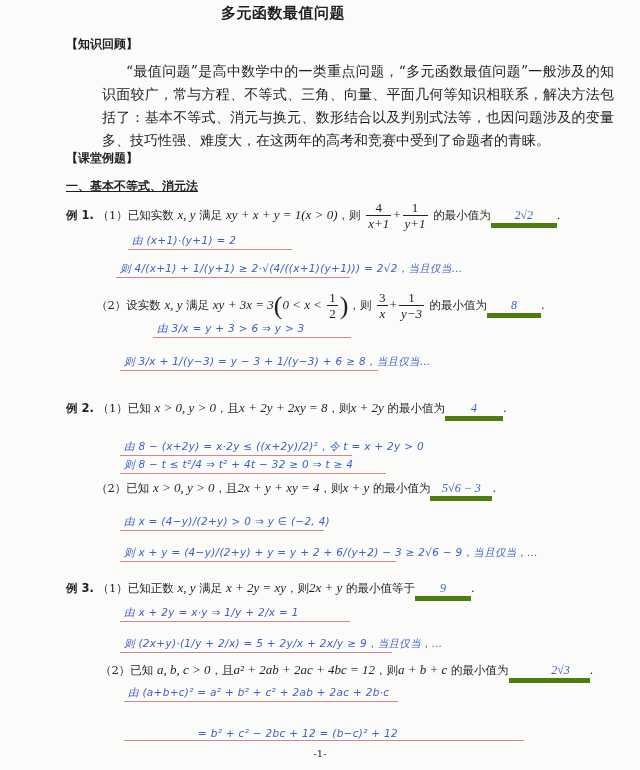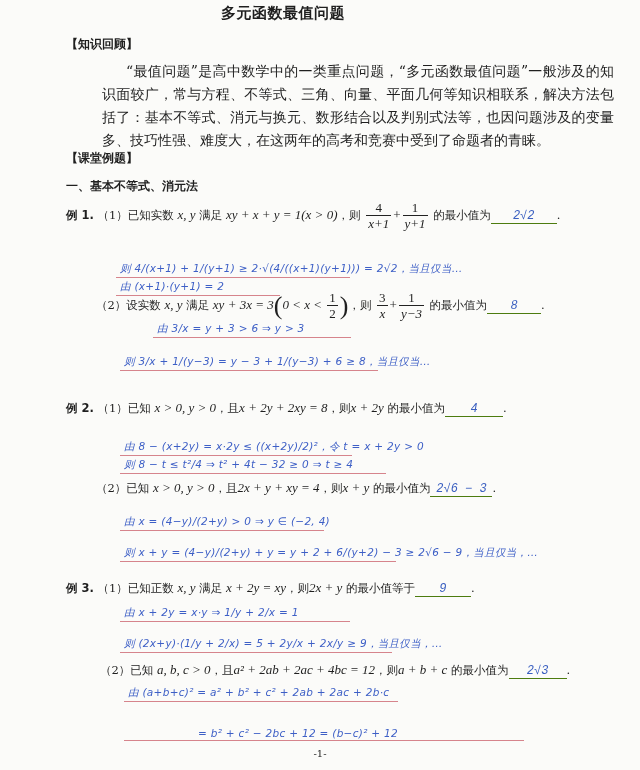--- a/index.html
+++ b/index.html
@@ -15,48 +15,48 @@
   .para { font-size:14px; line-height:23px; left:66px; width:512px; white-space:normal; text-align:justify;margin-left:36px; }
   .para .ind { display:inline-block; width:24px; }
   .q { font-size:11.5px; }
   .q b { font-weight:bold; font-family:"DejaVu Sans", sans-serif; }
   .m { font-family:"Liberation Serif", serif; font-style:italic; font-size:13px; }
   .mr { font-family:"Liberation Serif", serif; font-size:13px; }
   .frac { display:inline-block; vertical-align:middle; text-align:center; font-family:"Liberation Serif", serif; font-size:13px; margin:0 2px; }
   .frac span { display:block; line-height:15px; padding:0 2px; }
   .frac .num { border-bottom:1px solid #222; }
   .paren { font-family:"Liberation Serif", serif; font-size:26px; vertical-align:middle; font-weight:normal; }
-  .blank { display:inline-block; border-bottom:1px solid #4d7c0f; text-align:center; color:#3a5fc0; font-family:Liberation Mono, monospace; font-style:italic; font-size:12px; vertical-align:baseline; }
+  .blank { display:inline-block; border-bottom:5px solid #4d7c0f; text-align:center; color:#3a5fc0; font-family:Liberation Serif, serif; font-style:italic; font-size:12px; vertical-align:baseline; }
   .hw {
     font-family:"DejaVu Sans", sans-serif; font-size:10.5px; color:#3d5fc6; font-style:italic;
     border-bottom:1.5px solid #d6848c; padding:0 0 1px 4px; letter-spacing:0.3px;
   }
   .pagenum { left:0; width:640px; text-align:center; top:748px; font-size:10px; }
 </style>
 </head>
 <body>
 
 <div class="abs title">多元函数最值问题</div>
 
 <div class="abs sec" style="left:66px;top:36px;">【知识回顾】</div>
 <div class="abs para" style="top:60px;"><span class="ind"></span><span>“最值问题”是高中数学中的一类重点问题，“多元函数最值问题”一般涉及的知识面较广，常与方程、不等式、三角、向量、平面几何等知识相联系，解决方法包括了：基本不等式、消元与换元、数形结合以及判别式法等，也因问题涉及的变量多、技巧性强、难度大，在这两年的高考和竞赛中受到了命题者的青睐。</span></div>
 
 <div class="abs sec" style="left:66px;top:150px;">【课堂例题】</div>
-<div class="abs sec" style="left:66px;top:178px;font-weight:bold;">一、基本不等式、消元法</div>
+<div class="abs sec" style="left:66px;top:178px;font-weight:bold;text-decoration:underline;">一、基本不等式、消元法</div>
 
 <div class="abs q" style="left:66px;top:200px;">
   <b>例 1.</b>
   <span>（1）</span><span>已知实数</span>
   <span class="m">x, y</span>
   <span>满足</span>
   <span class="m">xy + x + y = 1(x &gt; 0)</span><span>，则</span>
   <span class="frac"><span class="num">4</span><span class="m">x+1</span></span><span class="mr">+</span><span class="frac"><span class="num">1</span><span class="m">y+1</span></span>
   <span>的最小值为</span><span class="blank" style="width:66px;">2√2</span>.
 </div>
-<div class="abs hw" style="left:116px;top:234px;width:160px;margin-top:46px;">由 (x+1)·(y+1) = 2</div>
+<div class="abs hw" style="left:128px;top:234px;width:160px;">由 (x+1)·(y+1) = 2</div>
 <div class="abs hw" style="left:116px;top:262px;width:230px;">则 4/(x+1) + 1/(y+1) ≥ 2·√(4/((x+1)(y+1))) = 2√2，当且仅当…</div>
 
 <div class="abs q" style="left:96px;top:290px;">
   <span>（2）</span><span>设实数</span>
   <span class="m">x, y</span>
   <span>满足</span>
   <span class="m">xy + 3x = 3</span><span class="paren">(</span><span class="m">0 &lt; x &lt; </span><span class="frac"><span class="num">1</span><span>2</span></span><span class="paren">)</span><span>，则</span>
   <span class="frac"><span class="num">3</span><span class="m">x</span></span><span class="mr">+</span><span class="frac"><span class="num">1</span><span class="m">y−3</span></span>
   <span>的最小值为</span><span class="blank" style="width:54px;">8</span>.
 </div>
@@ -68,37 +68,37 @@
   <span>（1）</span><span>已知</span>
   <span class="m">x &gt; 0, y &gt; 0</span><span>，且</span><span class="m">x + 2y + 2xy = 8</span><span>，则</span><span class="m">x + 2y</span>
   <span>的最小值为</span><span class="blank" style="width:58px;">4</span>.
 </div>
 <div class="abs hw" style="left:120px;top:440px;width:228px;">由 8 − (x+2y) = x·2y ≤ ((x+2y)/2)²，令 t = x + 2y &gt; 0</div>
 <div class="abs hw" style="left:120px;top:458px;width:262px;">则 8 − t ≤ t²/4 ⇒ t² + 4t − 32 ≥ 0 ⇒ t ≥ 4</div>
 
 <div class="abs q" style="left:96px;top:480px;">
   <span>（2）</span><span>已知</span>
   <span class="m">x &gt; 0, y &gt; 0</span><span>，且</span><span class="m">2x + y + xy = 4</span><span>，则</span><span class="m">x + y</span>
-  <span>的最小值为</span><span class="blank" style="width:62px;">2√6 − 3</span>.
+  <span>的最小值为</span><span class="blank" style="width:62px;">5√6 − 3</span>.
 </div>
 <div class="abs hw" style="left:120px;top:515px;width:200px;">由 x = (4−y)/(2+y) &gt; 0 ⇒ y ∈ (−2, 4)</div>
 <div class="abs hw" style="left:120px;top:546px;width:272px;">则 x + y = (4−y)/(2+y) + y = y + 2 + 6/(y+2) − 3 ≥ 2√6 − 9，当且仅当，…</div>
 
 <div class="abs q" style="left:66px;top:580px;">
   <b>例 3.</b>
   <span>（1）</span><span>已知正数</span>
   <span class="m">x, y</span>
   <span>满足</span>
   <span class="m">x + 2y = xy</span><span>，则</span><span class="m">2x + y</span>
   <span>的最小值等于</span><span class="blank" style="width:56px;">9</span>.
 </div>
 <div class="abs hw" style="left:120px;top:606px;width:226px;">由 x + 2y = x·y ⇒ 1/y + 2/x = 1</div>
 <div class="abs hw" style="left:120px;top:637px;width:268px;">则 (2x+y)·(1/y + 2/x) = 5 + 2y/x + 2x/y ≥ 9，当且仅当，…</div>
 
 <div class="abs q" style="left:100px;top:662px;">
   <span>（2）</span><span>已知</span>
   <span class="m">a, b, c &gt; 0</span><span>，且</span><span class="m">a² + 2ab + 2ac + 4bc = 12</span><span>，则</span><span class="m">a + b + c</span>
-  <span>的最小值为</span><span class="blank" style="width:58px;">2√3</span>.
+  <span>的最小值为</span><span class="blank" style="width:58px;padding-left:23px;">2√3</span>.
 </div>
 <div class="abs hw" style="left:124px;top:686px;width:270px;">由 (a+b+c)² = a² + b² + c² + 2ab + 2ac + 2b·c</div>
 <div class="abs hw" style="left:124px;top:727px;width:400px;padding-left:74px;box-sizing:border-box;">= b² + c² − 2bc + 12 = (b−c)² + 12</div>
 
 <div class="abs pagenum">-1-</div>
 
 </body></html>

